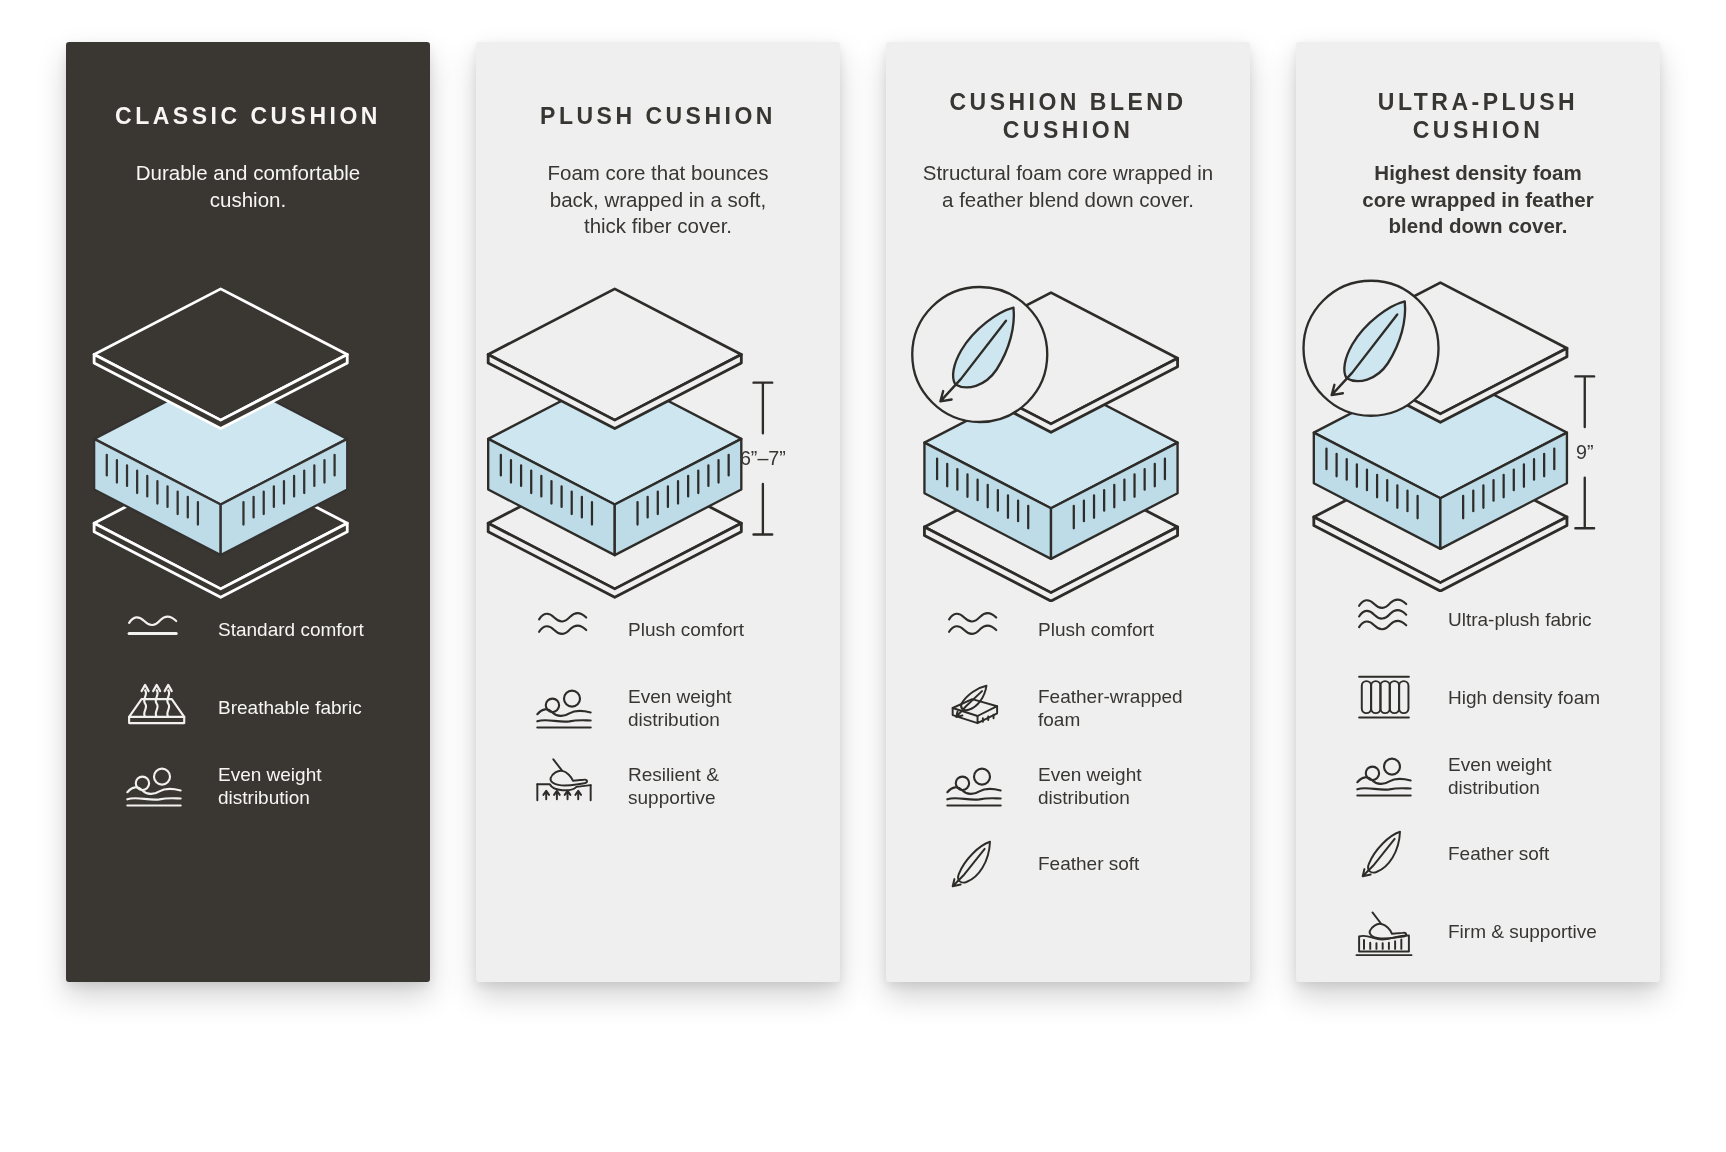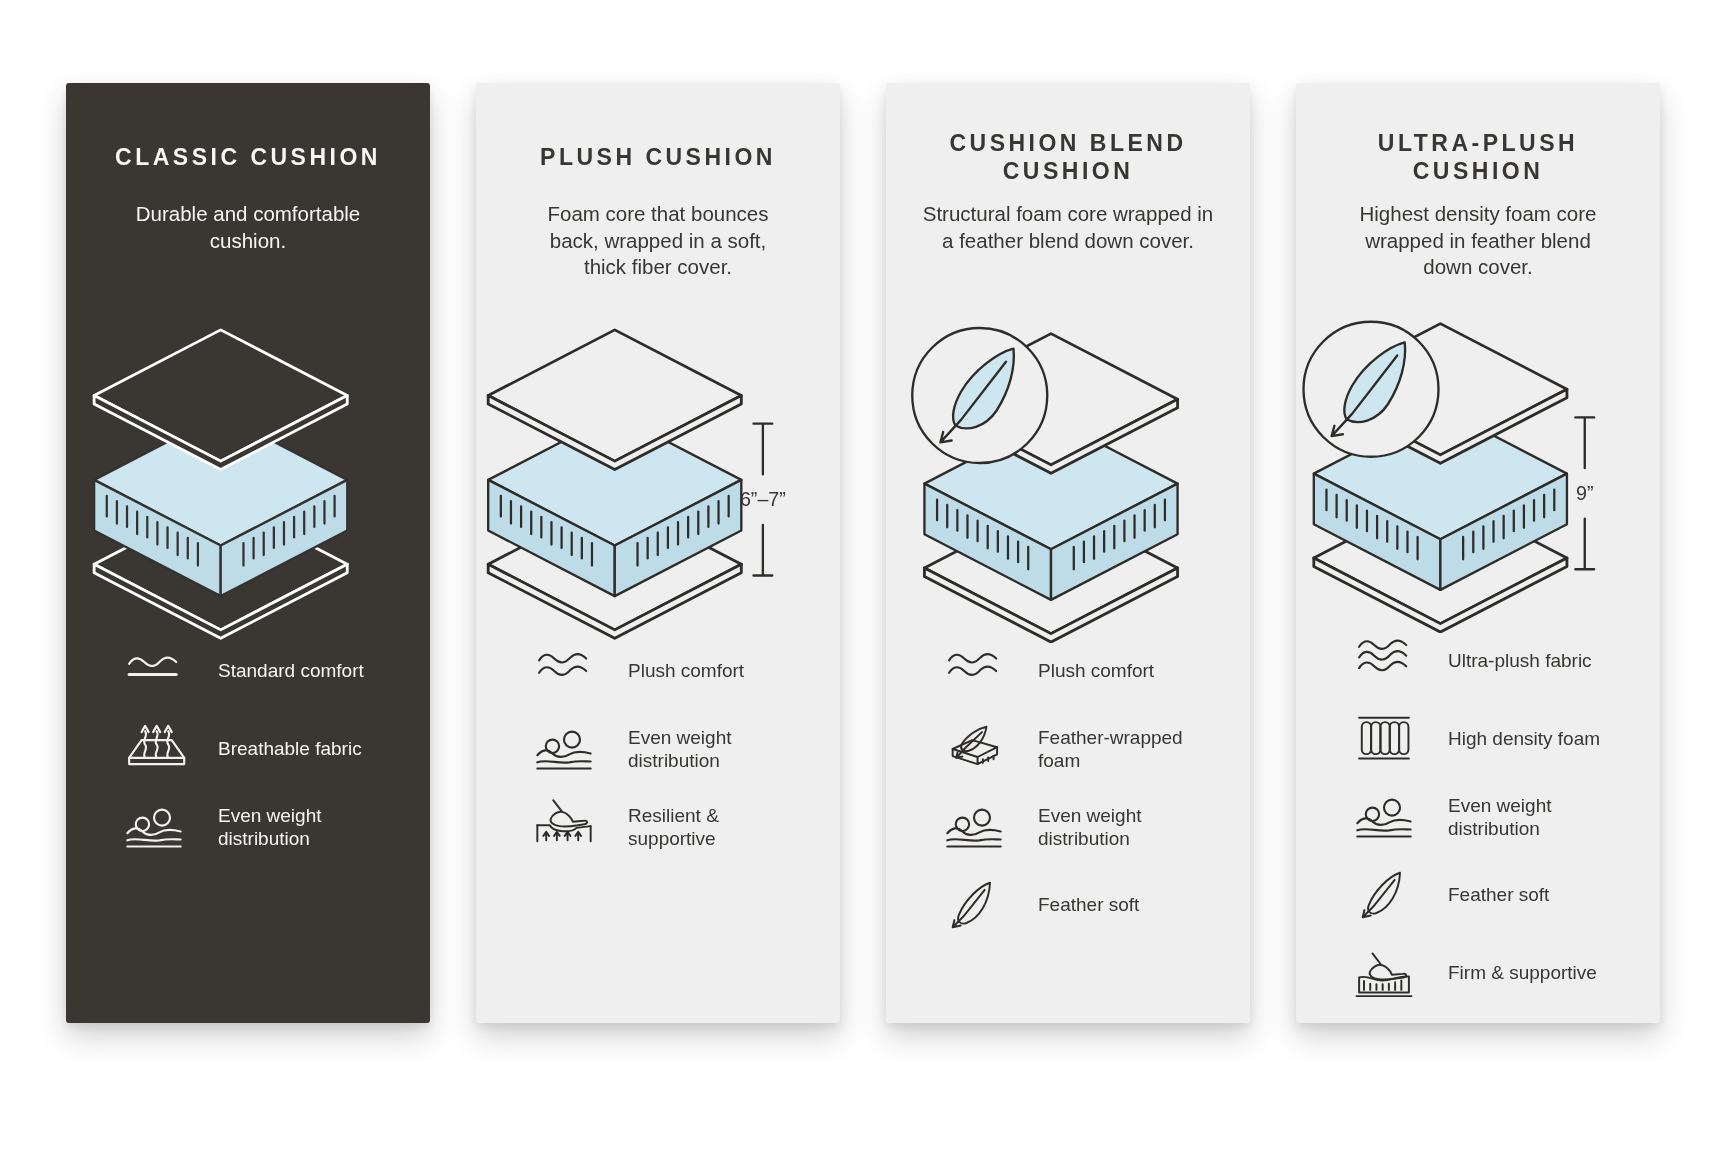--- a/index.html
+++ b/index.html
@@ -3,21 +3,21 @@
 <meta charset="utf-8">
 <style>
   * { box-sizing: border-box; margin: 0; padding: 0; }
   html, body { width: 1726px; height: 1152px; background: #ffffff; overflow: hidden; }
   body { font-family: "Liberation Sans", sans-serif; }
 
   .board {
     display: flex;
     justify-content: center;
     gap: 46px;
-    padding-top: 83px;
+    padding-top: 42px;
   }
 
   .card {
     width: 364px;
     height: 940px;
     background: var(--bg);
     border-radius: 3px;
     box-shadow: 0 14px 30px rgba(0,0,0,0.18), 0 4px 10px rgba(0,0,0,0.08);
     display: flex;
     flex-direction: column;
@@ -34,21 +34,21 @@
     font-size: 23px; font-weight: 700; letter-spacing: 3.5px;
     line-height: 1.2; color: var(--text);
   }
   .subtitle {
     margin-top: 14px; text-align: center;
     font-size: 20.5px; line-height: 1.3; color: var(--text);
   }
   .card:nth-child(1) .subtitle { max-width: 228px; }
   .card:nth-child(2) .subtitle { max-width: 238px; }
   .card:nth-child(3) .subtitle { max-width: 306px; }
-  .card:nth-child(4) .subtitle { max-width: 256px; }
+  .card:nth-child(4) .subtitle { max-width: 256px; font-weight: bold; }
 
   .diagram { height: 330px; display: flex; }
   .diagram svg { height: 330px; }
   .diagram text { font-family: "Liberation Sans", sans-serif; font-size: 21px; fill: var(--text); }
 
   .features { padding: 0 18px 0 56px; }
   .feat { display: flex; align-items: center; gap: 32px; min-height: 46px; margin-bottom: 22px; }
   .fi { width: 64px; height: 56px; flex: none; color: var(--icon); }
   .label { font-size: 19px; line-height: 1.22; color: var(--text); max-width: 178px; }
   .card:nth-child(4) .label { max-width: 196px; }

